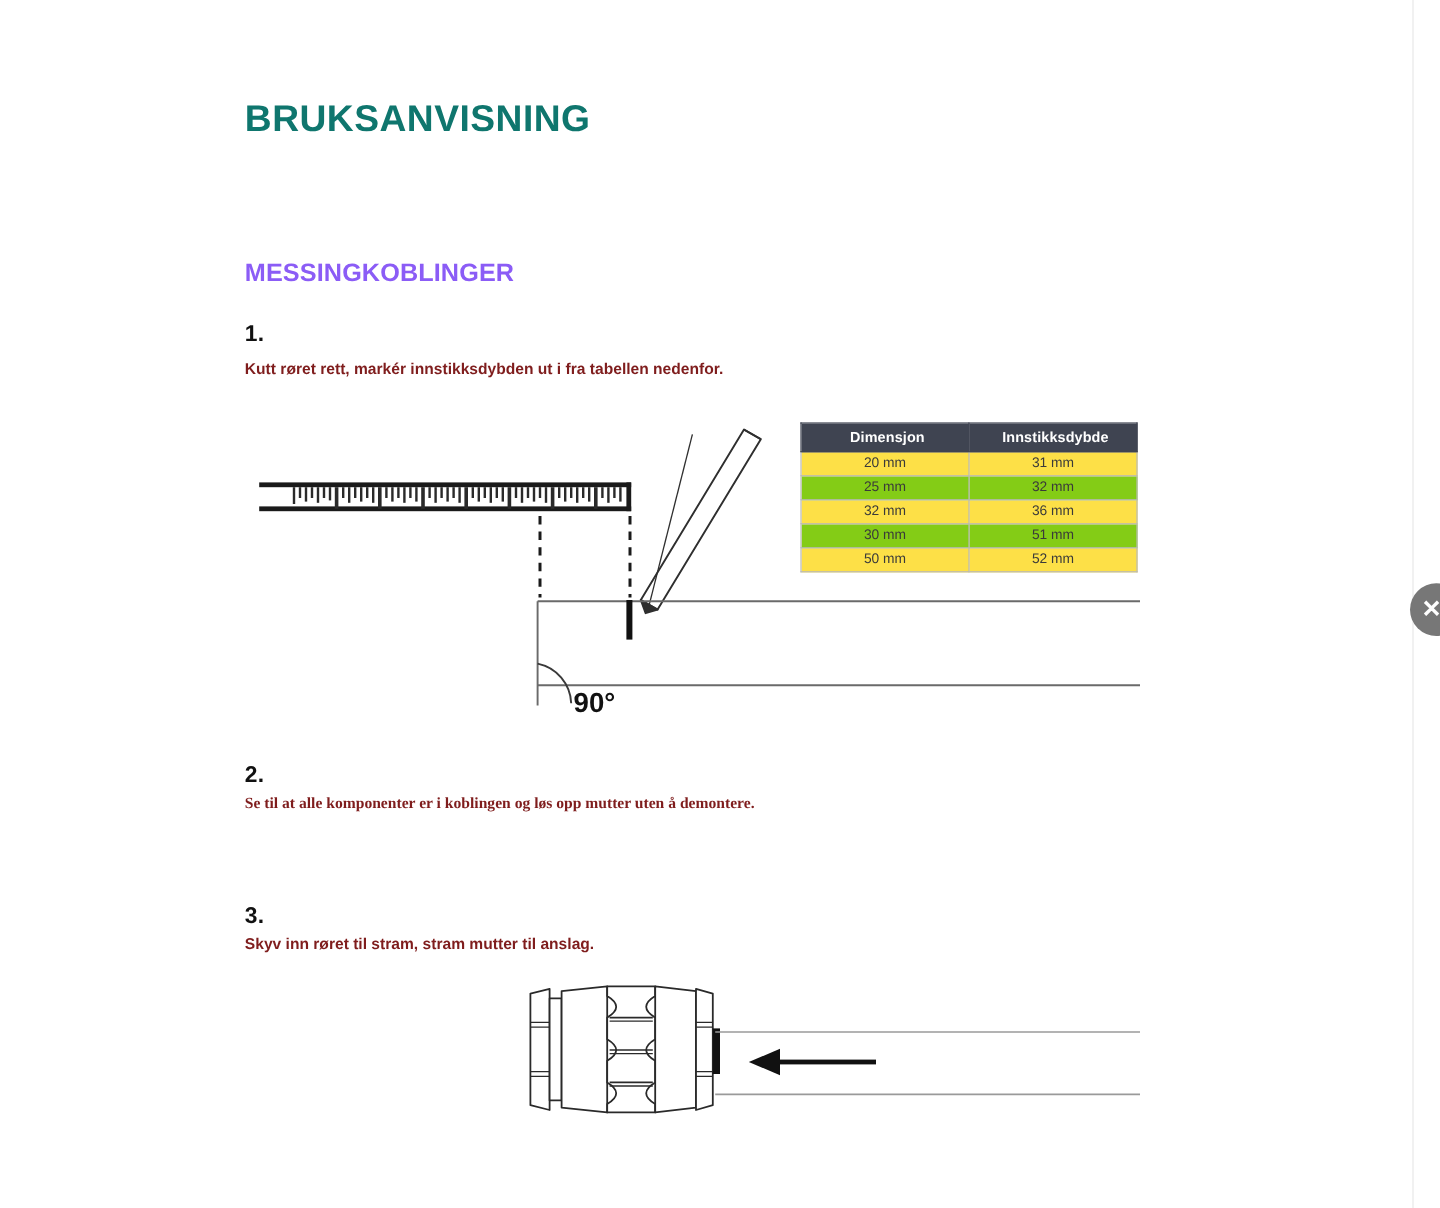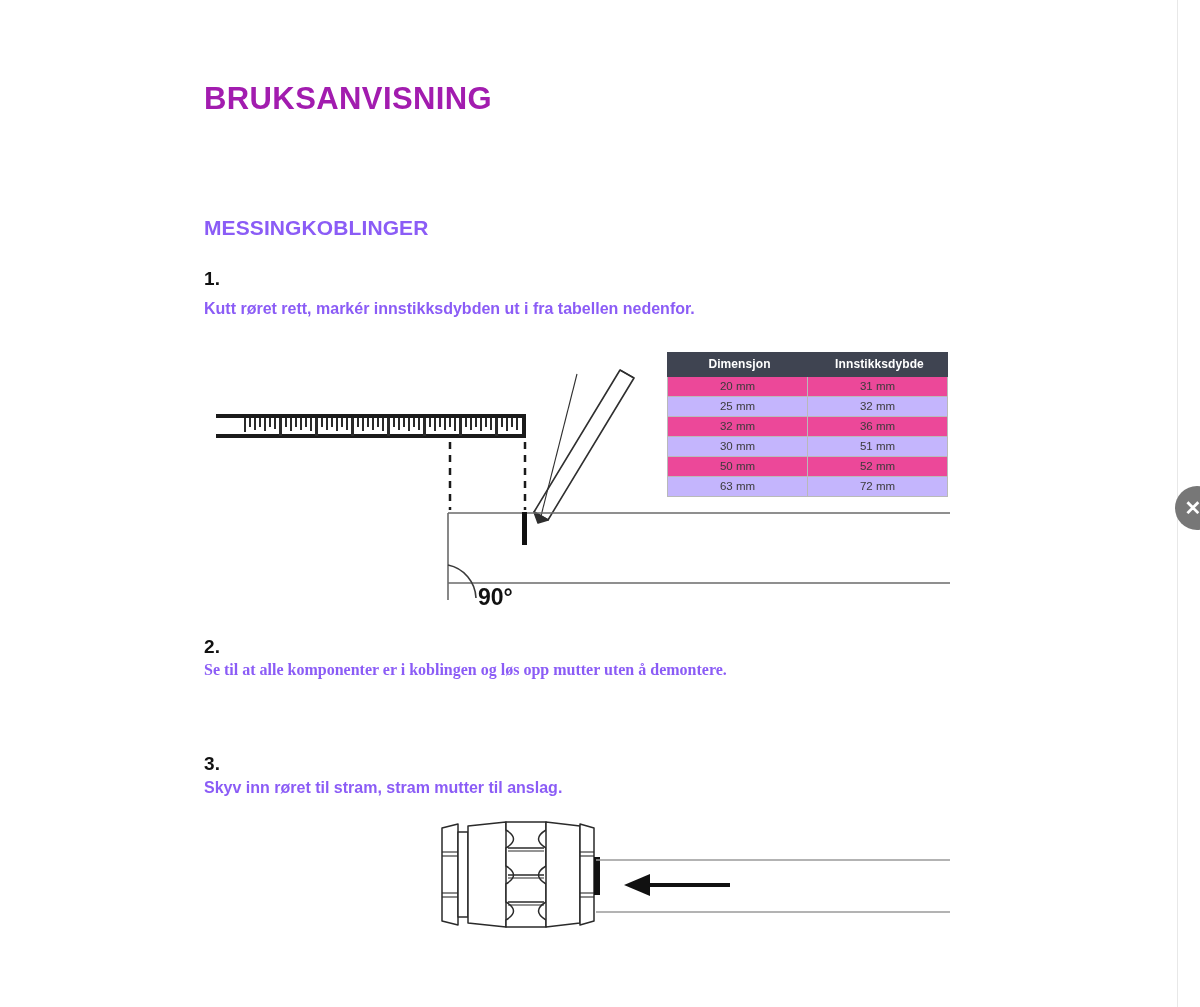--- a/index.html
+++ b/index.html
@@ -29,21 +29,21 @@
   }
 
   
   #doc-title {
     position: absolute;
     left: 204px;
     top: 81px;
     font-size: 31px;
     font-weight: bold;
     letter-spacing: 0.4px;
-    color: #a21caf;
+    color: #0f766e;
   }
   #section-title {
     position: absolute;
     left: 204px;
     top: 216px;
     font-size: 21px;
     font-weight: bold;
     letter-spacing: 0.1px;
     color: #8b5cf6;
   }
@@ -52,23 +52,23 @@
     position: absolute;
     left: 204px;
     font-size: 19px;
     font-weight: bold;
     color: #111111;
     letter-spacing: 0.2px;
   }
   .step-text {
     position: absolute;
     left: 204px;
-    font-size: 16px;
+    font-size: 13px;
     font-weight: 600;
-    color: #8b5cf6;
+    color: #7f1d1d;
     white-space: nowrap;
   }
   #step1-num  { top: 268px; }
   #step1-text { top: 300px; }
   #step2-num  { top: 636px; }
   #step2-text { top: 661px; font-family: Liberation Serif, serif; }
   #step3-num  { top: 753px; }
   #step3-text { top: 779px; }
 
   
@@ -91,28 +91,28 @@
     border: 1px solid #3f4451;
     letter-spacing: 0.1px;
   }
   #depth-table td {
     text-align: center;
     padding: 3px 0 4px 0;
     color: #3a3a3a;
     border: 1px solid #b9b9b9;
     font-size: 11.5px;
   }
-  #depth-table tr.row-odd td  { background: #ec4899; }
-  #depth-table tr.row-even td { background: #c4b5fd; text-align: center; }
+  #depth-table tr.row-odd td  { background: #fde047; }
+  #depth-table tr.row-even td { background: #84cc16; text-align: center; }
 
   
   .figure {
     position: absolute;
   }
-  #figure-measure { left: 204px; top: 360px; }
+  #figure-measure { left: 204px; top: 348px; }
   #figure-coupling { left: 430px; top: 812px; }
 
   
   #close-button {
     position: absolute;
     left: 1175px;
     top: 486px;
     width: 44px;
     height: 44px;
     border-radius: 50%;
@@ -163,24 +163,20 @@
         <td>32 mm</td>
         <td>36 mm</td>
       </tr>
       <tr class="row-even">
         <td>30 mm</td>
         <td>51 mm</td>
       </tr>
       <tr class="row-odd">
         <td>50 mm</td>
         <td>52 mm</td>
-      </tr>
-      <tr class="row-even">
-        <td>63 mm</td>
-        <td>72 mm</td>
       </tr>
     </tbody>
   </table>
 
   <div class="figure" id="figure-measure">
     <svg width="760" height="260" viewBox="0 0 760 260" xmlns="http://www.w3.org/2000/svg">
 
       <g>
 
         <rect x="12" y="54" width="310" height="24" fill="#ffffff" stroke="none"></rect>

